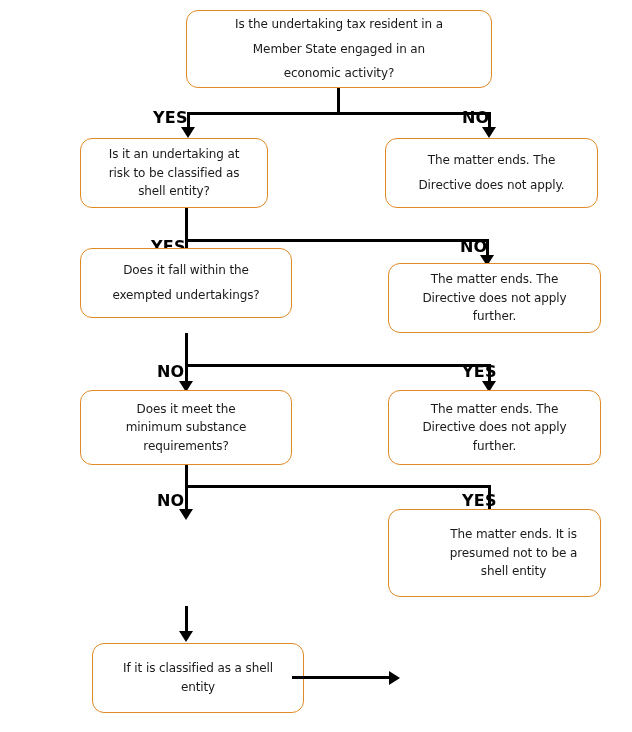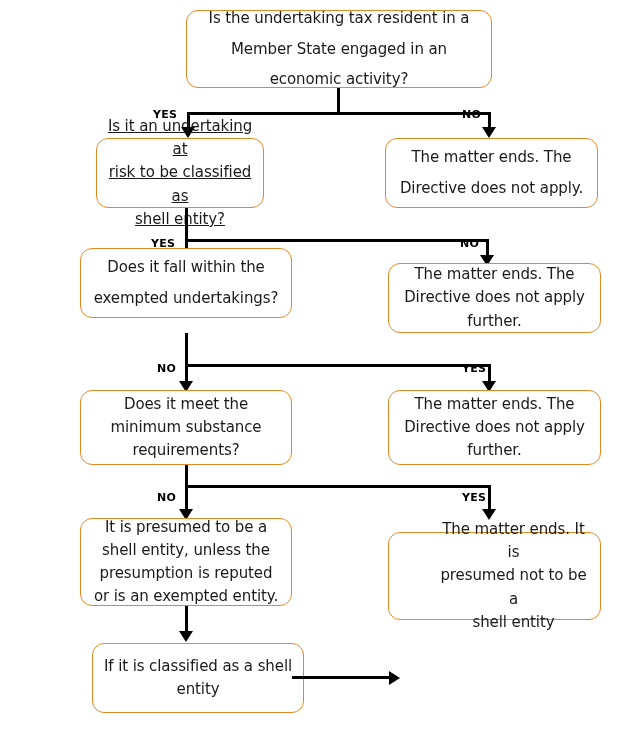--- a/index.html
+++ b/index.html
@@ -19,36 +19,36 @@
     position: absolute;
     box-sizing: border-box;
     border: 1.6px solid #E08A25;
     border-radius: 12px;
     background: #ffffff;
     display: flex;
     align-items: center;
     justify-content: center;
     text-align: center;
     color: #1a1a1a;
-    font-size: 15px;
+    font-size: 12px;
     line-height: 1.55;
     padding: 4px 10px;
     letter-spacing: -0.1px;
   }
   .node .txt {
     display: block;
     width: 100%;
     white-space: pre-line;
   }
   .node.spaced {
     line-height: 2.05;
   }
   .edge-label {
     position: absolute;
-    font-size: 11px;
+    font-size: 16px;
     font-weight: bold;
     color: #000000;
     letter-spacing: 0.2px;
     white-space: nowrap;
   }
   .ln {
     position: absolute;
     background: #000000;
   }
   .ln-v { width: 3px; }
@@ -83,21 +83,21 @@
 
   <div class="ln ln-v" style="left:337px; top:88px; height:26px;"></div>
   <div class="ln ln-h" style="left:187px; top:112px; width:304px;"></div>
   <div class="ln ln-v" style="left:187px; top:112px; height:18px;"></div>
   <div class="ln ln-v" style="left:488px; top:112px; height:18px;"></div>
   <div class="arrow-down" style="left:181px; top:127px;"></div>
   <div class="arrow-down" style="left:482px; top:127px;"></div>
   <div class="edge-label" style="left:153px; top:108px;">YES</div>
   <div class="edge-label" style="left:462px; top:108px;">NO</div>
 
-  <div class="node" style="left:96px; top:138px; width:168px; height:70px;text-decoration:underline;">
+  <div class="node" style="left:80px; top:138px; width:188px; height:70px;">
     <span class="txt">Is it an undertaking at
 risk to be classified as
 shell entity?</span>
   </div>
   <div class="node spaced" style="left:385px; top:138px; width:213px; height:70px;">
     <span class="txt">The matter ends. The
 Directive does not apply.</span>
   </div>
 
   <div class="ln ln-v" style="left:185px; top:208px; height:34px;"></div>
@@ -141,27 +141,21 @@
 
   <div class="ln ln-v" style="left:185px; top:465px; height:34px;"></div>
   <div class="ln ln-h" style="left:185px; top:485px; width:306px;"></div>
   <div class="ln ln-v" style="left:185px; top:485px; height:27px;"></div>
   <div class="ln ln-v" style="left:488px; top:485px; height:27px;"></div>
   <div class="arrow-down" style="left:179px; top:509px;"></div>
   <div class="arrow-down" style="left:482px; top:509px;"></div>
   <div class="edge-label" style="left:157px; top:491px;">NO</div>
   <div class="edge-label" style="left:462px; top:491px;">YES</div>
 
-  <div class="node" style="left:80px; top:518px; width:212px; height:88px;">
-    <span class="txt">It is presumed to be a
-shell entity, unless the
-presumption is reputed
-or is an exempted entity.</span>
-  </div>
-  <div class="node" style="left:388px; top:532px; width:213px; height:88px;padding-left:48px;">
+  <div class="node" style="left:388px; top:509px; width:213px; height:88px;padding-left:48px;">
     <span class="txt">The matter ends. It is
 presumed not to be a
 shell entity</span>
   </div>
 
   <div class="ln ln-v" style="left:185px; top:606px; height:28px;"></div>
   <div class="arrow-down" style="left:179px; top:631px;"></div>
 
   <div class="node" style="left:80px; top:643px; width:212px; height:70px;margin-left:12px;">
     <span class="txt">If it is classified as a shell

